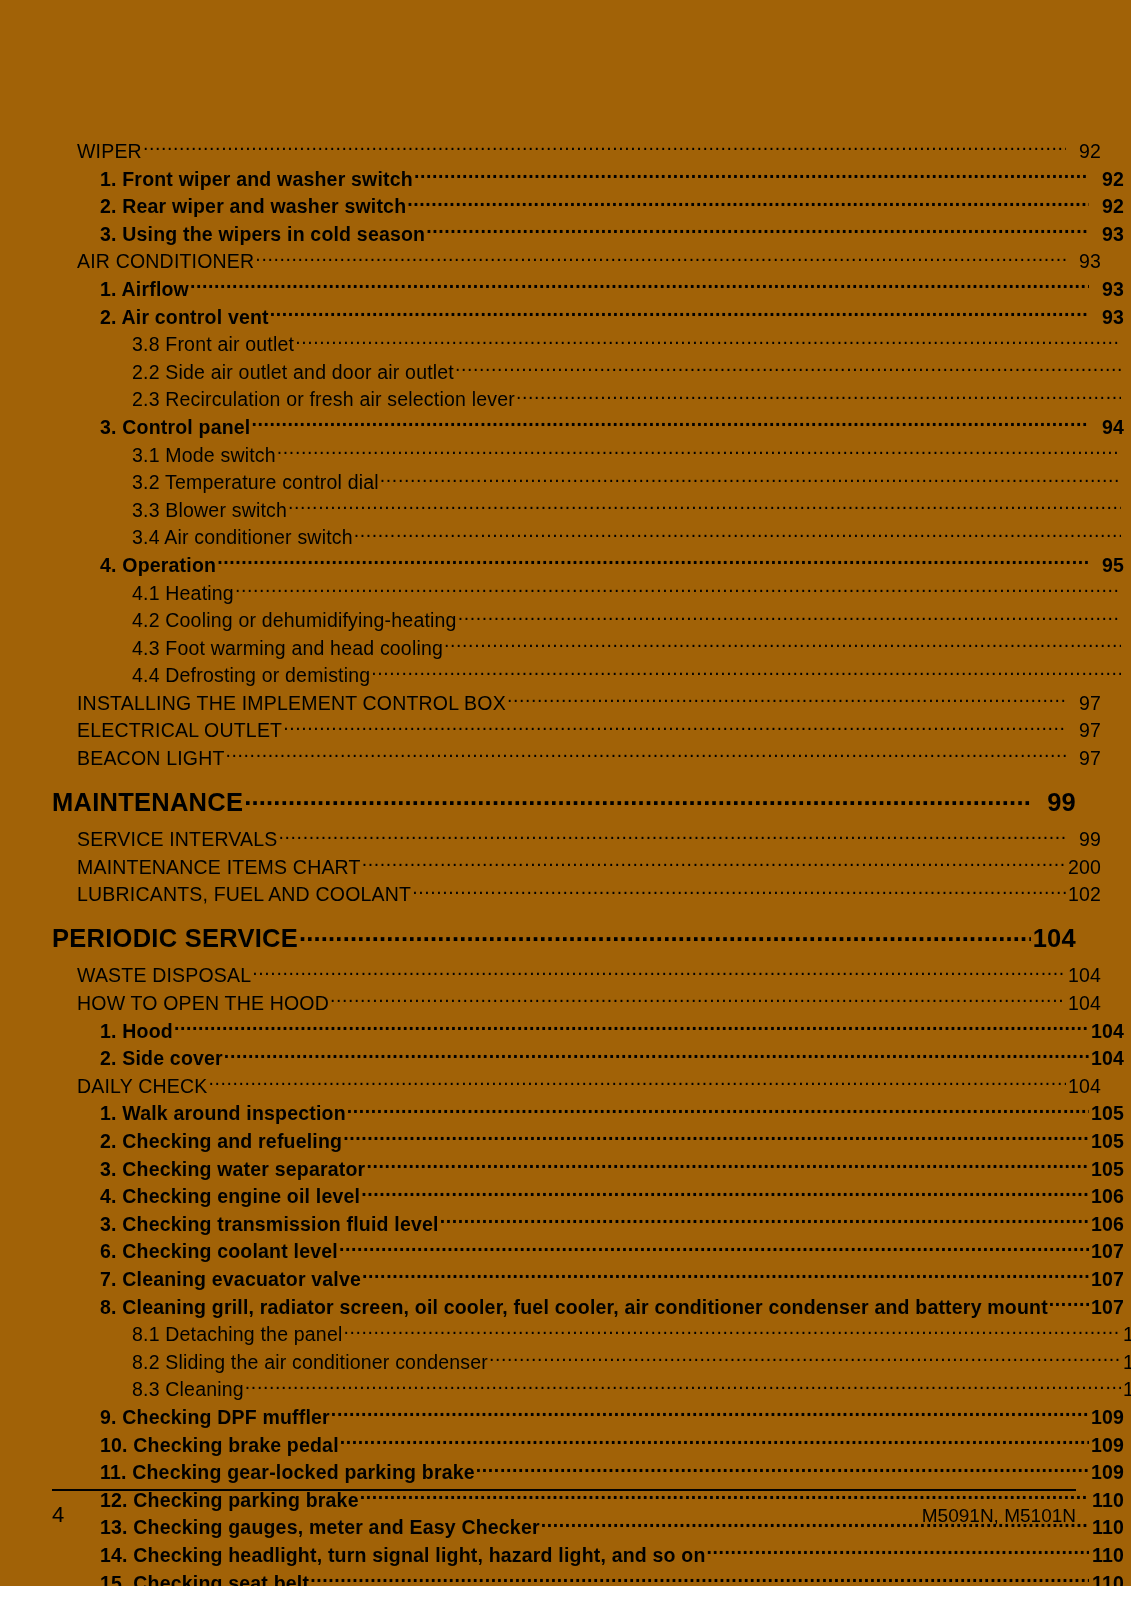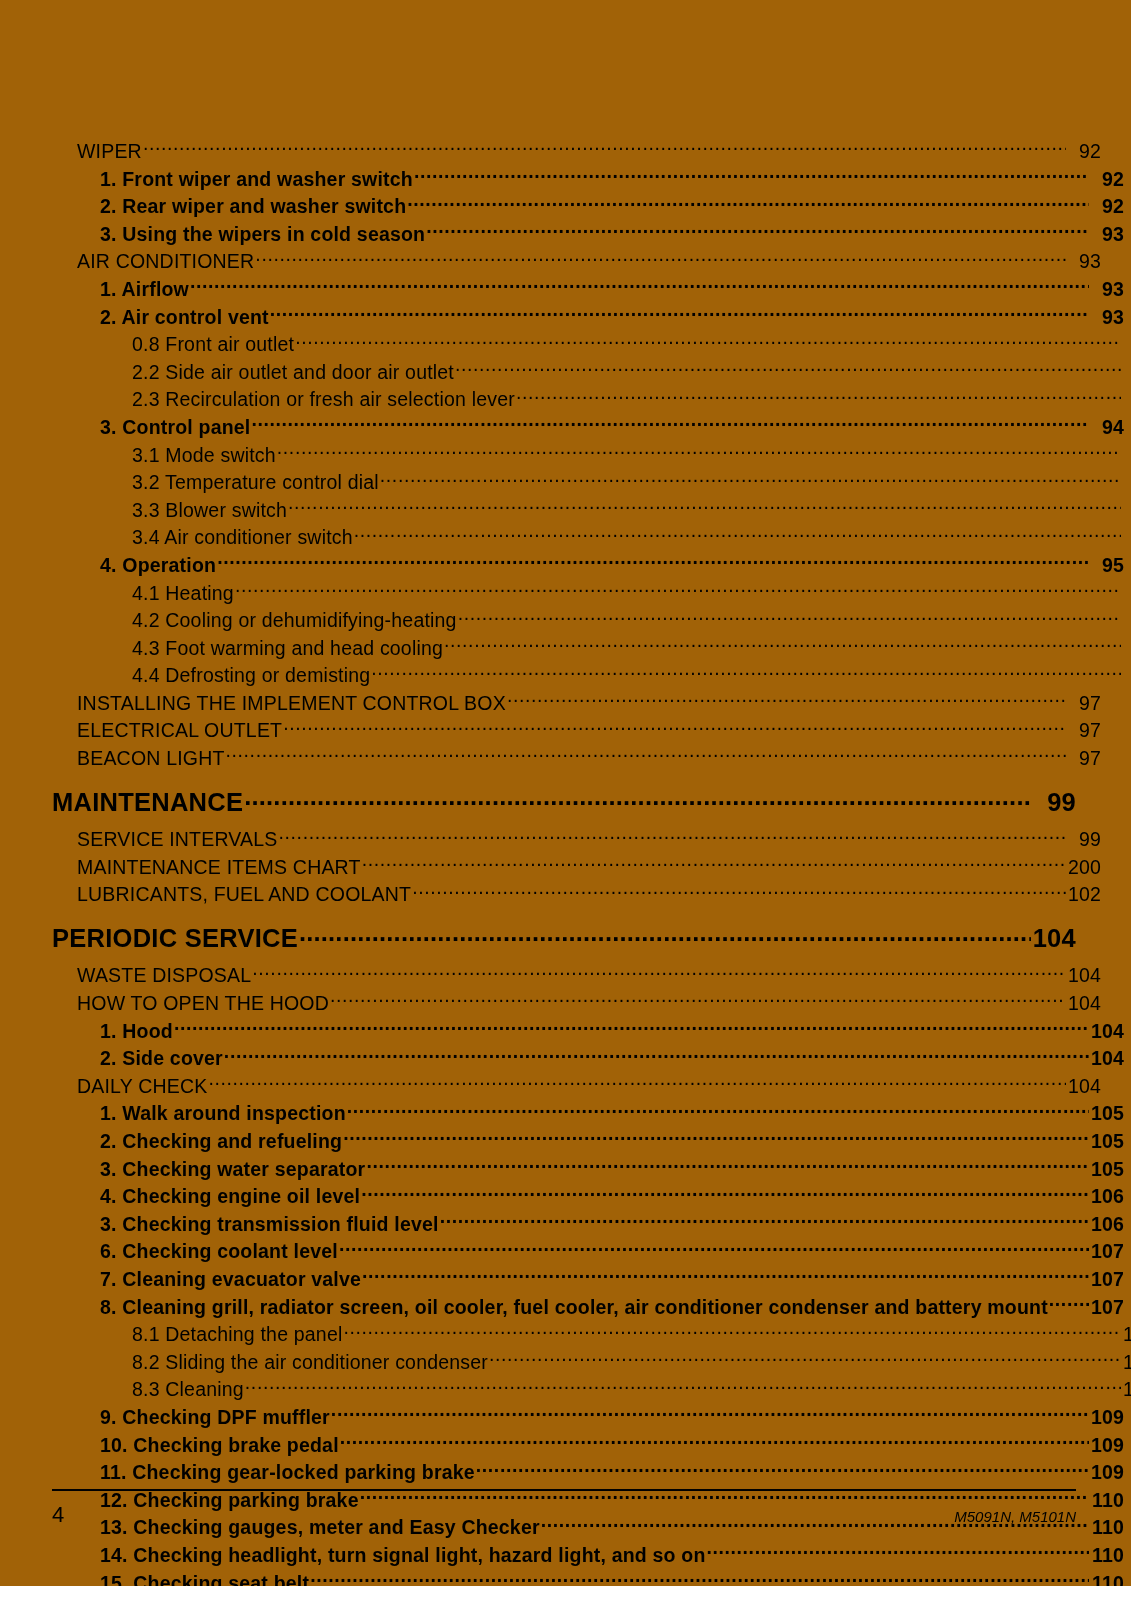--- a/index.html
+++ b/index.html
@@ -102,22 +102,21 @@
     right: 55px;
     top: 1502px;
     display: flex;
     justify-content: space-between;
     align-items: baseline;
   }
   .footer-page-number {
     font-size: 22px;
   }
   .footer-models {
-    font-size: 15px;
-    font-style: italic;
+    font-size: 19px;
   }
 </style>
 </head>
 <body>
 
 <div class="page">
 
   <div class="toc" id="toc-list">
       <div class="toc-entry lvl-1">
         <span class="entry-label">WIPER</span>
@@ -148,21 +147,21 @@
         <span class="entry-label">1. Airflow</span>
         <span class="leader"></span>
         <span class="page-num">93</span>
       </div>
       <div class="toc-entry lvl-2">
         <span class="entry-label">2. Air control vent</span>
         <span class="leader"></span>
         <span class="page-num">93</span>
       </div>
       <div class="toc-entry lvl-3">
-        <span class="entry-label">0.8 Front air outlet</span>
+        <span class="entry-label">3.8 Front air outlet</span>
         <span class="leader"></span>
         <span class="page-num">93</span>
       </div>
       <div class="toc-entry lvl-3">
         <span class="entry-label">2.2 Side air outlet and door air outlet</span>
         <span class="leader"></span>
         <span class="page-num">94</span>
       </div>
       <div class="toc-entry lvl-3">
         <span class="entry-label">2.3 Recirculation or fresh air selection lever</span>

